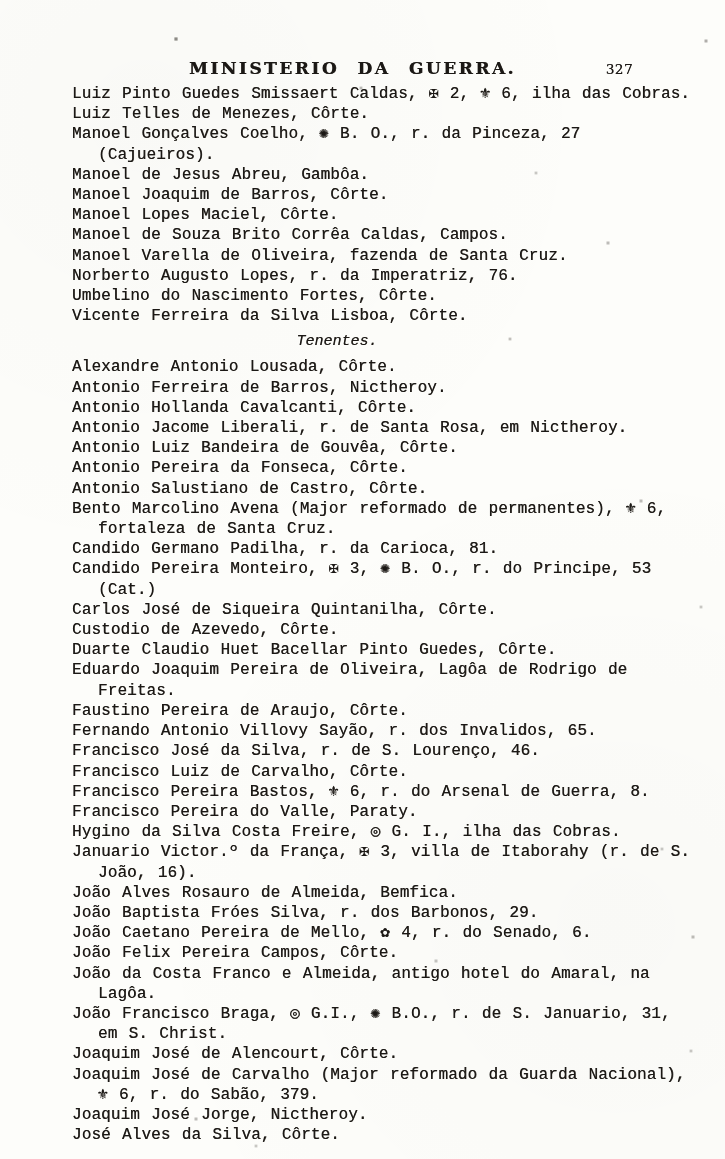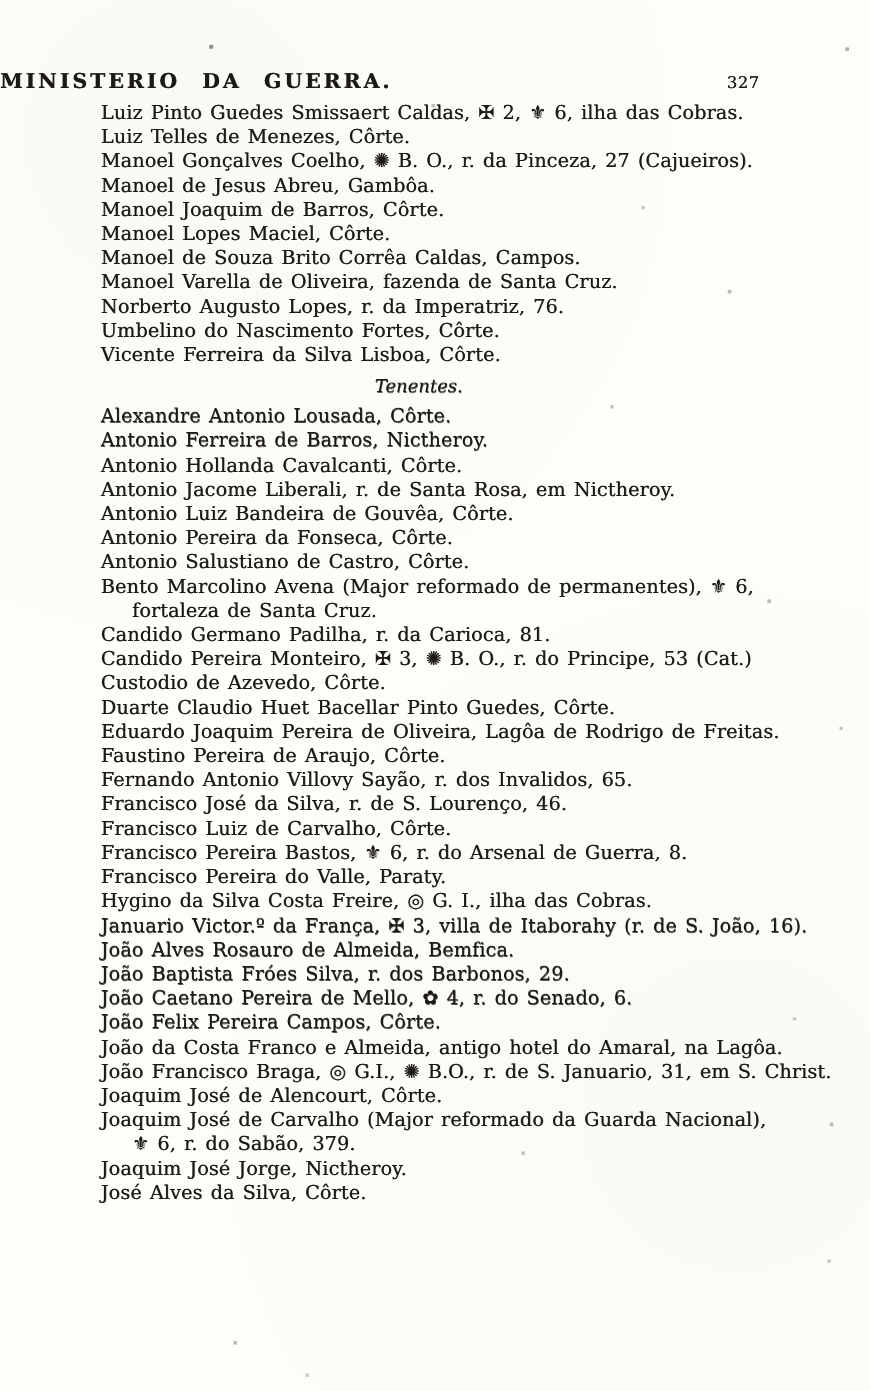--- a/index.html
+++ b/index.html
@@ -25,42 +25,43 @@
       #fdfdfa;
   }
   .header {
     position: absolute;
     top: 58px;
     left: 0;
     width: 100%;
     height: 24px;
   }
   .header-title {
-    text-align: left;
+    text-align: center;
     font-weight: bold;
     font-size: 17px;
     letter-spacing: 2.5px;
     word-spacing: 10px;
     padding-right: 20px;
     text-shadow: 0.4px 0.2px 0 rgba(25,20,15,0.8);
   }
   .page-number {
     position: absolute;
     top: 3px;
     right: 92px;
     font-size: 13.5px;
     font-weight: normal;
     letter-spacing: 0.5px;
     text-shadow: 0.3px 0.2px 0 rgba(25,20,15,0.8);
   }
   .content {
     position: absolute;
     top: 84px;
-    left: 84px;
+    left: 72px;
     width: 624px;
+    font-family: Liberation Mono, monospace;
   }
   .entry {
     margin: 0;
     font-size: 16px;
     line-height: 20.2px;
     white-space: pre-wrap;
     text-indent: -26px;
     padding-left: 26px;
     letter-spacing: 0.1px;
     word-spacing: 1.5px;
@@ -125,20 +126,21 @@
       <p class="entry">Antonio Ferreira de Barros, Nictheroy.</p>
       <p class="entry">Antonio Hollanda Cavalcanti, Côrte.</p>
       <p class="entry">Antonio Jacome Liberali, r. de Santa Rosa, em Nictheroy.</p>
       <p class="entry">Antonio Luiz Bandeira de Gouvêa, Côrte.</p>
       <p class="entry">Antonio Pereira da Fonseca, Côrte.</p>
       <p class="entry">Antonio Salustiano de Castro, Côrte.</p>
       <p class="entry">Bento Marcolino Avena (Major reformado de permanentes), ⚜ 6,
 fortaleza de Santa Cruz.</p>
       <p class="entry">Candido Germano Padilha, r. da Carioca, 81.</p>
       <p class="entry">Candido Pereira Monteiro, ✠ 3, ✺ B. O., r. do Principe, 53 (Cat.)</p>
+      <p class="entry">Carlos José de Siqueira Quintanilha, Côrte.</p>
       <p class="entry">Custodio de Azevedo, Côrte.</p>
       <p class="entry">Duarte Claudio Huet Bacellar Pinto Guedes, Côrte.</p>
       <p class="entry">Eduardo Joaquim Pereira de Oliveira, Lagôa de Rodrigo de Freitas.</p>
       <p class="entry">Faustino Pereira de Araujo, Côrte.</p>
       <p class="entry">Fernando Antonio Villovy Sayão, r. dos Invalidos, 65.</p>
       <p class="entry">Francisco José da Silva, r. de S. Lourenço, 46.</p>
       <p class="entry">Francisco Luiz de Carvalho, Côrte.</p>
       <p class="entry">Francisco Pereira Bastos, ⚜ 6, r. do Arsenal de Guerra, 8.</p>
       <p class="entry">Francisco Pereira do Valle, Paraty.</p>
       <p class="entry">Hygino da Silva Costa Freire, ◎ G. I., ilha das Cobras.</p>

